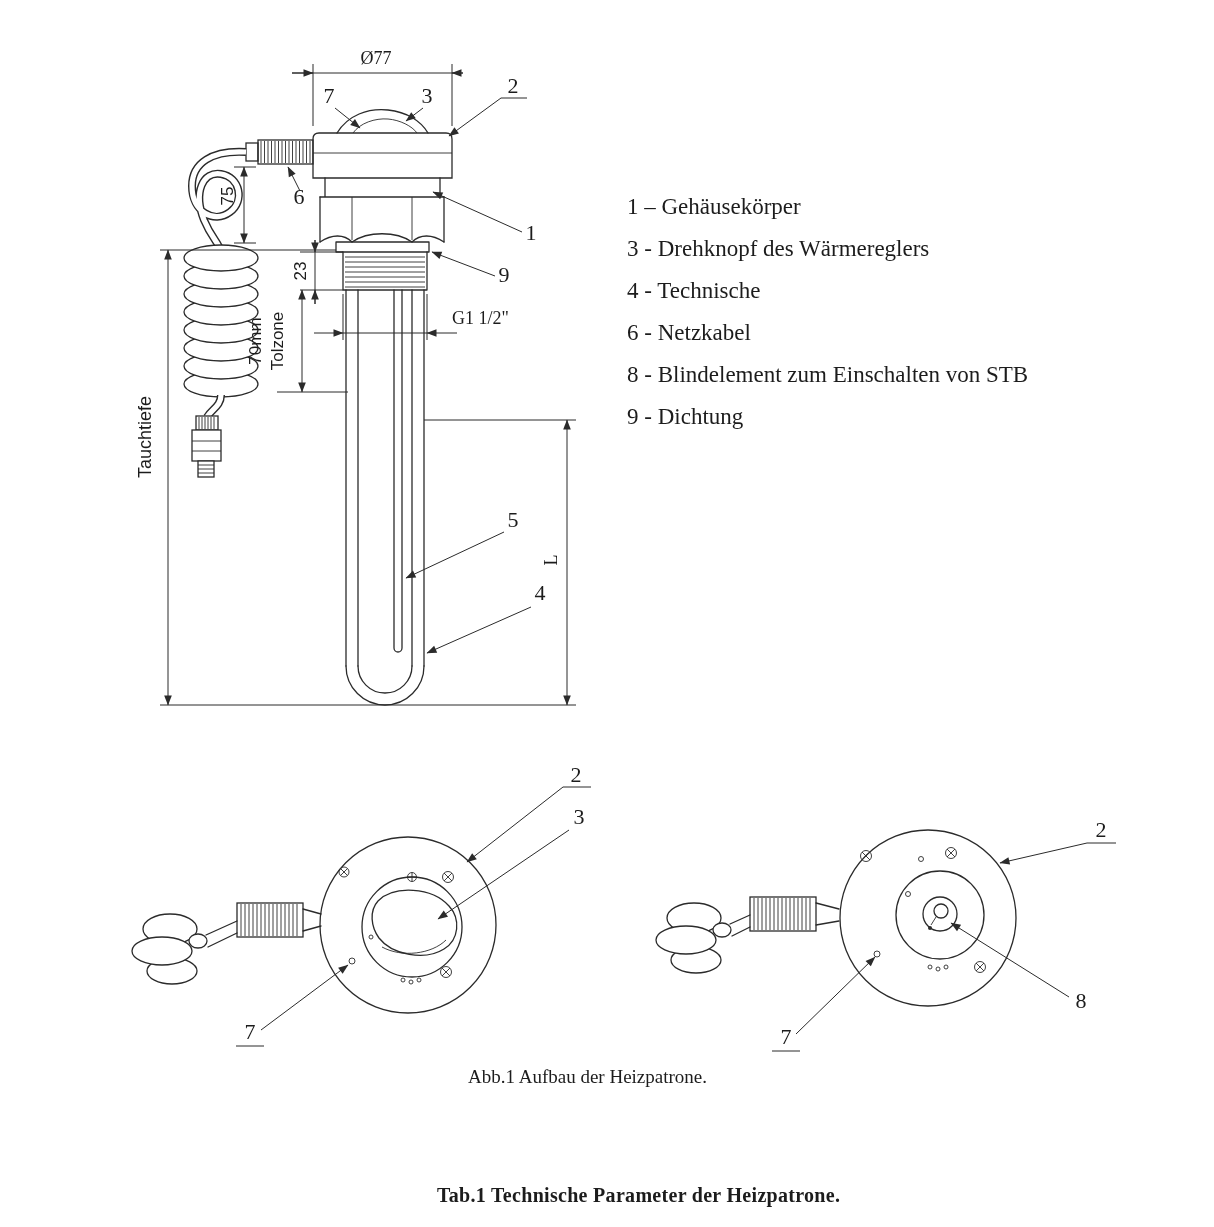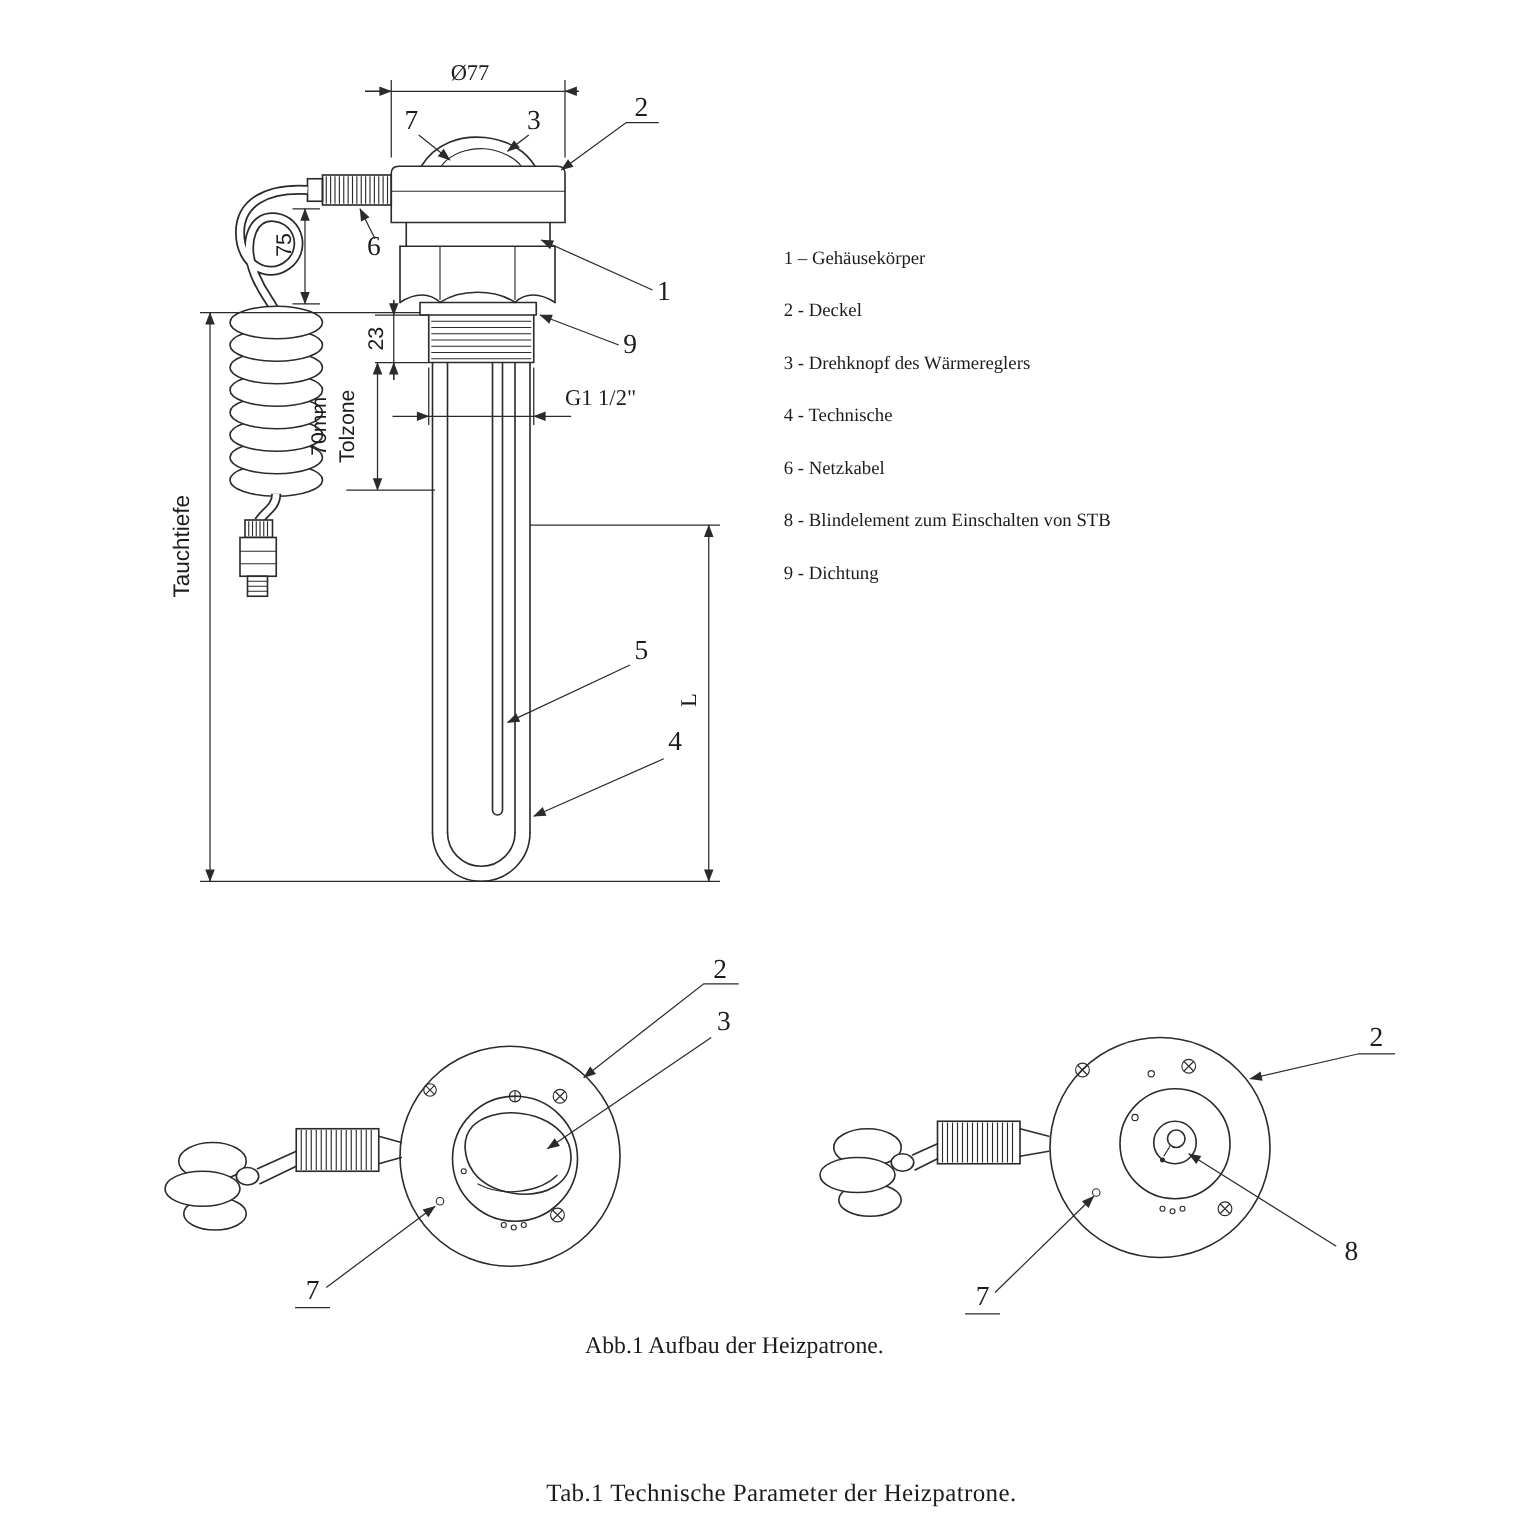--- a/index.html
+++ b/index.html
@@ -8,24 +8,24 @@
   svg{position:absolute;inset:0;}
   .ln{stroke:#2b2b2b;stroke-width:1.3;fill:none;stroke-linecap:round;}
   .thin{stroke:#2b2b2b;stroke-width:0.9;fill:none;}
   .dim{stroke:#2b2b2b;stroke-width:1;fill:none;}
   .wfill{fill:#ffffff;stroke:#2b2b2b;stroke-width:1.3;}
   .dark{fill:#2b2b2b;}
   .txt-ser{font-family:"Liberation Serif",serif;fill:#1c1c1c;}
   .txt-sans{font-family:"Liberation Sans",sans-serif;fill:#1c1c1c;}
   .fs17{font-size:17px;} .fs18{font-size:18px;} .fs22{font-size:22px;}
   .legend{position:absolute;left:627px;top:186px;width:470px;}
-  .legend-row{line-height:42px;font-size:15px;white-space:nowrap;}
+  .legend-row{line-height:42px;font-size:23px;white-space:nowrap;}
   .caption{position:absolute;font-size:19px;}
   .caption-fig{left:468px;top:1066px;}
-  .caption-tab{left:437px;top:1184px;font-size:20px;font-weight:400;letter-spacing:.3px;}
+  .caption-tab{left:437px;top:1184px;font-size:20px;font-weight:700;letter-spacing:.3px;}
 </style>
 </head>
 <body>
 
 <div class="page">
 
 <svg width="1214" height="1227" viewBox="0 0 1214 1227">
   <defs>
     <marker id="arrow" viewBox="0 0 12 12" refX="10.5" refY="6" markerWidth="12" markerHeight="12" orient="auto-start-reverse">
       <path d="M1,2.2 L11,6 L1,9.8 Z" fill="#2b2b2b"></path>
@@ -258,21 +258,20 @@
       <path class="dim" d="M1069 997 L951 923" marker-end="url(#arrow)"></path>
       <text class="txt-ser fs22" x="786" y="1044" text-anchor="middle">7</text>
       <path class="dim" d="M772 1051 H800"></path>
       <path class="dim" d="M796 1034 L875 957" marker-end="url(#arrow)"></path>
     </g>
   </g>
 </svg>
 
 <div class="legend">
   <div class="legend-row"><span>1</span> <span>–</span> <span>Gehäusekörper</span></div>
-  <div class="legend-row"><span>2</span> <span>-</span> <span>Deckel</span></div>
   <div class="legend-row"><span>3</span> <span>-</span> <span>Drehknopf des Wärmereglers</span></div>
   <div class="legend-row"><span>4</span> <span>-</span> <span>Technische</span></div>
   <div class="legend-row"><span>6</span> <span>-</span> <span>Netzkabel</span></div>
   <div class="legend-row"><span>8</span> <span>-</span> <span>Blindelement zum Einschalten von STB</span></div>
   <div class="legend-row"><span>9</span> <span>-</span> <span>Dichtung</span></div>
 </div>
 
 <div class="caption caption-fig">Abb.1 Aufbau der Heizpatrone.</div>
 <div class="caption caption-tab">Tab.1 Technische Parameter der Heizpatrone.</div>
 

